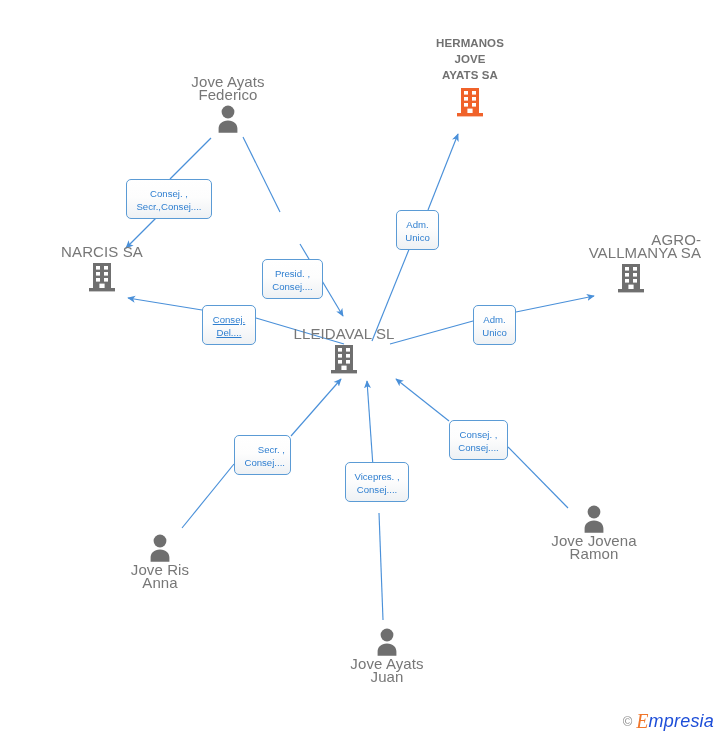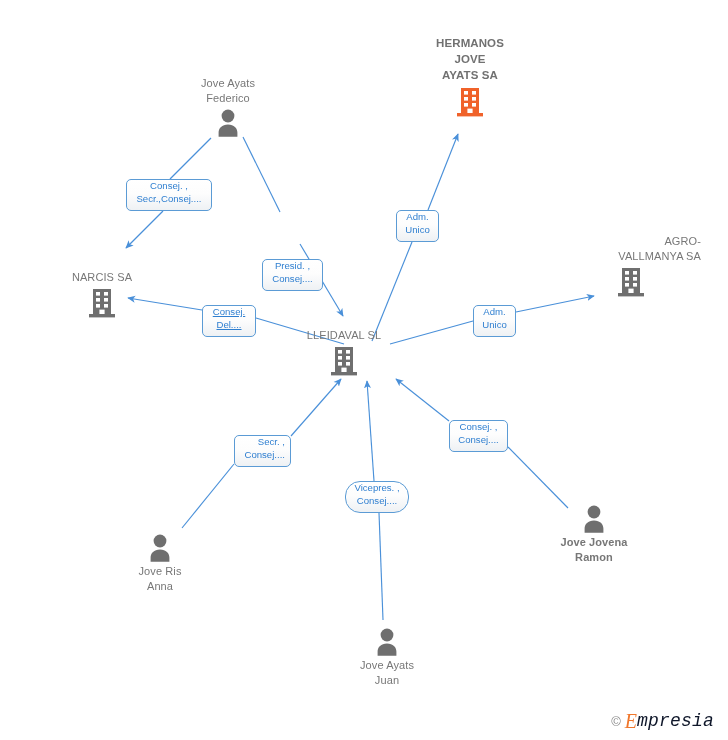--- a/index.html
+++ b/index.html
@@ -26,21 +26,21 @@
     height: 740px;
   }
   .node {
     position: absolute;
     width: 140px;
     margin-left: -70px;
     text-align: center;
     line-height: 13px;
   }
   .node-label {
-    font-size: 11px;
+    font-size: 15px;
     color: #777777;
     letter-spacing: 0.1px;
     white-space: pre-line;
   }
   .node-label.strong {
     font-weight: bold;
     color: #717171;
     font-size: 11.5px;
     line-height: 15px;
   }
@@ -54,21 +54,21 @@
   .rel-box {
     position: absolute;
     box-sizing: border-box;
     border: 1.6px solid #5b9bd5;
     border-radius: 5px;
     background: linear-gradient(to bottom, #ffffff 0%, #fdfdfd 45%, #eef1f4 100%);
     color: #2f7fd0;
     font-size: 9.6px;
     line-height: 12.5px;
     text-align: center;
-    padding: 0 5px 5px 5px;
+    padding: 8px 5px 5px 5px;
     white-space: pre-line;
     box-shadow: 0 0 0 0 rgba(0,0,0,0);
   }
   #watermark {
     position: absolute;
     right: 14px;
     bottom: 10px;
     display: flex;
     align-items: center;
     font-size: 15px;
@@ -80,22 +80,22 @@
     margin-right: 4px;
   }
   #watermark .wm-e {
     color: #f0762b;
     font-family: "Liberation Serif", serif;
     font-style: italic;
     font-size: 20px;
     line-height: 18px;
   }
   #watermark .wm-rest {
-    color: #0f172a;
-    font-family: Liberation Mono, monospace;
+    color: #1d4ed8;
+    font-family: Liberation Sans, sans-serif;
     font-style: italic;
     font-size: 18px;
     line-height: 18px;
     letter-spacing: 0.2px;
   }
 </style>
 </head>
 <body>
 
 <div id="graph-canvas">
@@ -140,21 +140,21 @@
             <rect x="9" y="17" width="4" height="3.6"></rect>
             <rect x="17" y="17" width="4" height="3.6"></rect>
             <rect x="12.4" y="22.6" width="5.2" height="4.4"></rect>
           </g>
         </svg></div>
       <div class="node above" style="left: 228px; top: 75px;"><span class="node-label">Jove Ayats
 Federico</span><svg class="node-icon" width="28" height="30" viewBox="0 0 28 30">
           <circle cx="14" cy="8" r="6.4" fill="#6f6f6f"></circle>
           <path d="M14 16.4c-6 0-9.4 3.6-9.4 8.2v4.2h18.8v-4.2c0-4.6-3.4-8.2-9.4-8.2z" fill="#6f6f6f"></path>
         </svg></div>
-      <div class="node above" style="left: 102px; top: 269px;"><span class="node-label">NARCIS SA</span><svg class="node-icon" width="30" height="32" viewBox="0 0 30 32">
+      <div class="node above" style="left: 102px; top: 245px;"><span class="node-label">NARCIS SA</span><svg class="node-icon" width="30" height="32" viewBox="0 0 30 32">
           <rect x="6" y="2" width="18" height="25" fill="#6f6f6f"></rect>
           <rect x="2" y="27" width="26" height="3.4" fill="#6f6f6f"></rect>
           <g fill="#ffffff">
             <rect x="9" y="5" width="4" height="3.6"></rect>
             <rect x="17" y="5" width="4" height="3.6"></rect>
             <rect x="9" y="11" width="4" height="3.6"></rect>
             <rect x="17" y="11" width="4" height="3.6"></rect>
             <rect x="9" y="17" width="4" height="3.6"></rect>
             <rect x="17" y="17" width="4" height="3.6"></rect>
             <rect x="12.4" y="22.6" width="5.2" height="4.4"></rect>
@@ -190,42 +190,42 @@
       <div class="node below" style="left: 160px; top: 533px;"><svg class="node-icon" width="28" height="30" viewBox="0 0 28 30">
           <circle cx="14" cy="8" r="6.4" fill="#6f6f6f"></circle>
           <path d="M14 16.4c-6 0-9.4 3.6-9.4 8.2v4.2h18.8v-4.2c0-4.6-3.4-8.2-9.4-8.2z" fill="#6f6f6f"></path>
         </svg><span class="node-label">Jove Ris
 Anna</span></div>
       <div class="node below" style="left: 387px; top: 627px;"><svg class="node-icon" width="28" height="30" viewBox="0 0 28 30">
           <circle cx="14" cy="8" r="6.4" fill="#6f6f6f"></circle>
           <path d="M14 16.4c-6 0-9.4 3.6-9.4 8.2v4.2h18.8v-4.2c0-4.6-3.4-8.2-9.4-8.2z" fill="#6f6f6f"></path>
         </svg><span class="node-label">Jove Ayats
 Juan</span></div>
-      <div class="node below" style="left: 594px; top: 504px; font-weight: bold;"><svg class="node-icon" width="28" height="30" viewBox="0 0 28 30">
+      <div class="node below" style="left: 594px; top: 504px;"><svg class="node-icon" width="28" height="30" viewBox="0 0 28 30">
           <circle cx="14" cy="8" r="6.4" fill="#6f6f6f"></circle>
           <path d="M14 16.4c-6 0-9.4 3.6-9.4 8.2v4.2h18.8v-4.2c0-4.6-3.4-8.2-9.4-8.2z" fill="#6f6f6f"></path>
         </svg><span class="node-label">Jove Jovena
 Ramon</span></div>
     </div>
   <div id="relations-layer">
       <div class="rel-box" style="left: 126px; top: 179px; width: 86px; min-height: 32px;">Consej. ,
 Secr.,Consej....</div>
       <div class="rel-box" style="left: 262px; top: 212px; width: 61px; min-height: 32px; margin-top: 47px;">Presid. ,
 Consej....</div>
       <div class="rel-box" style="left: 396px; top: 210px; width: 43px; min-height: 32px;">Adm.
 Unico</div>
       <div class="rel-box" style="left: 202px; top: 305px; width: 54px; min-height: 32px; text-decoration: underline;">Consej.
 Del....</div>
       <div class="rel-box" style="left: 473px; top: 305px; width: 43px; min-height: 32px;">Adm.
 Unico</div>
       <div class="rel-box" style="left: 449px; top: 420px; width: 59px; min-height: 32px;">Consej. ,
 Consej....</div>
       <div class="rel-box" style="left: 234px; top: 435px; width: 57px; min-height: 32px; text-align: right;">Secr. ,
 Consej....</div>
-      <div class="rel-box" style="left: 345px; top: 481px; width: 64px; min-height: 32px; border-radius: 15px;">Vicepres. ,
+      <div class="rel-box" style="left: 345px; top: 462px; width: 64px; min-height: 32px;">Vicepres. ,
 Consej....</div>
     </div>
 
   <div id="watermark">
     <span class="wm-c">©</span>
     <span class="wm-e">E</span>
     <span class="wm-rest">mpresia</span>
   </div>
 
 </div>

